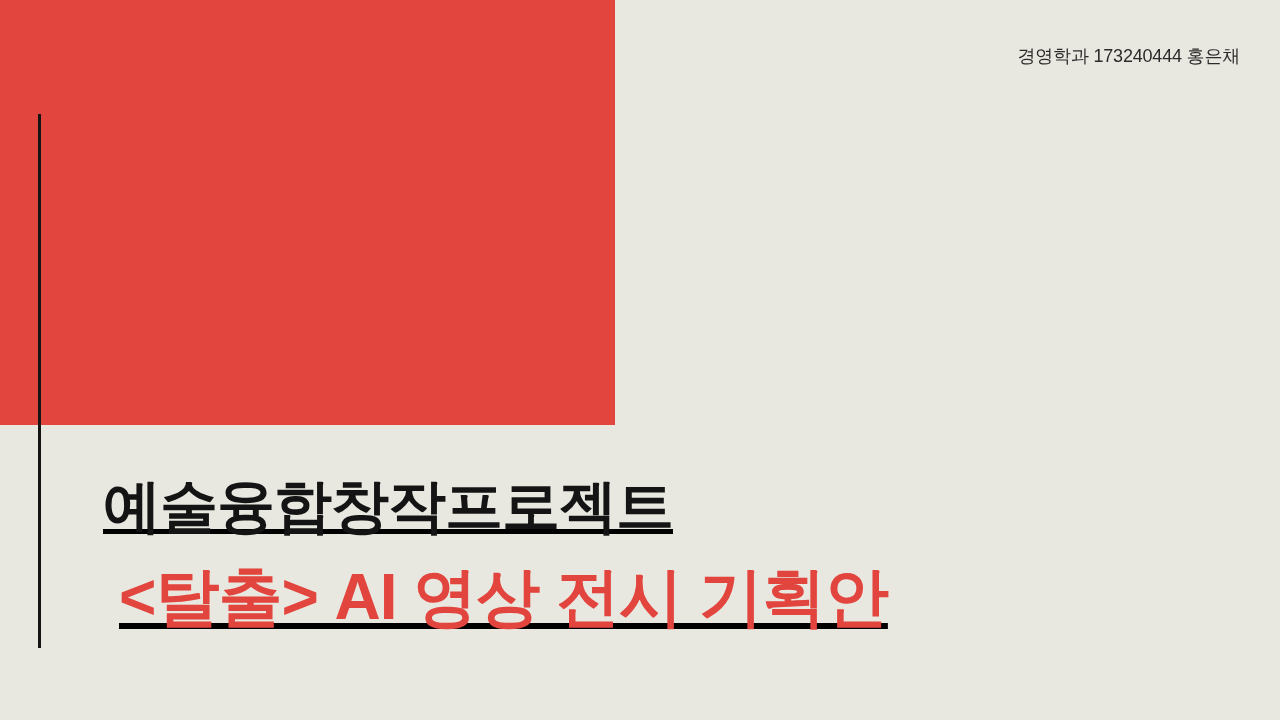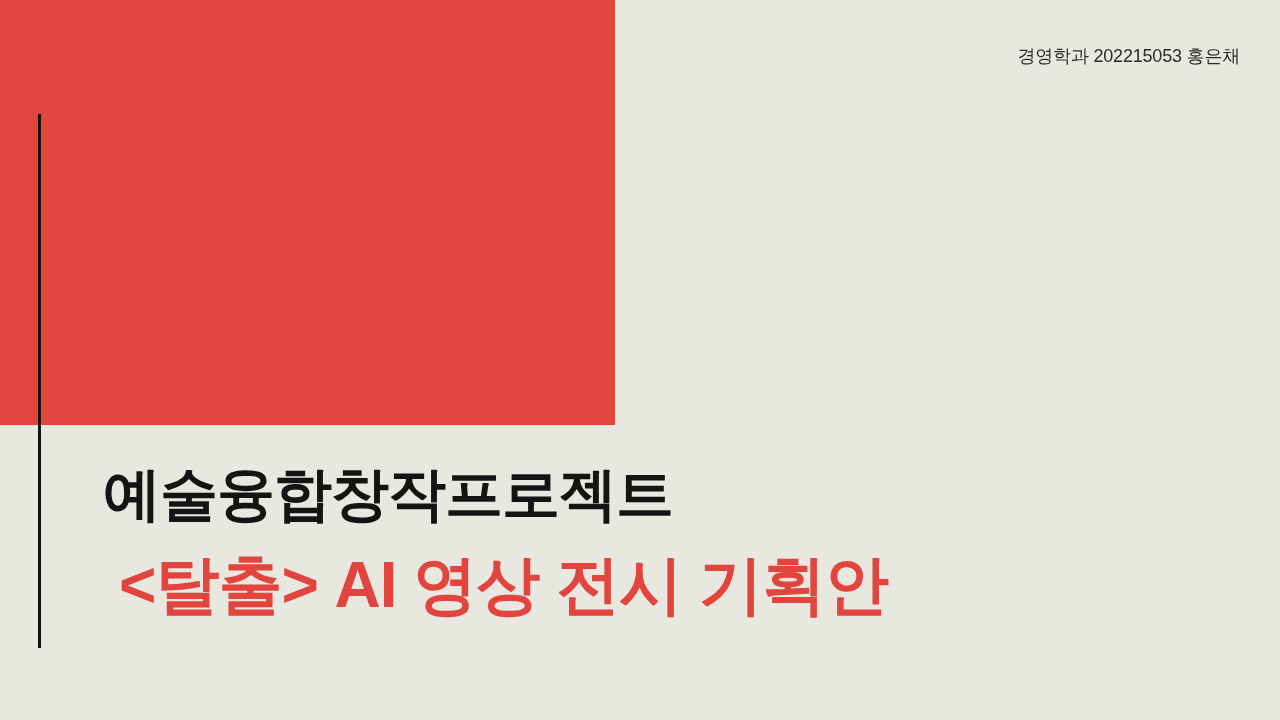--- a/index.html
+++ b/index.html
@@ -53,22 +53,23 @@
     color: #2b2b2b;
     letter-spacing: -0.2px;
     white-space: nowrap;
     text-align: right;
   }
 
   
   #title-block {
     position: absolute;
     left: 103px;
-    top: 458px;
+    top: 470px;
     width: 1000px;
+    text-decoration: underline;
   }
 
   #title-line-1 {
     margin: 0;
     font-size: 58px;
     line-height: 72px;
     font-weight: 700;
     color: #141414;
     letter-spacing: -1px;
     white-space: nowrap;
@@ -86,20 +87,20 @@
 </style>
 </head>
 <body>
 
 <div id="slide">
 
   <div id="red-block"></div>
 
   <div id="vertical-rule"></div>
 
-  <div id="header-meta">경영학과 202215053 홍은채</div>
+  <div id="header-meta">경영학과 173240444 홍은채</div>
 
   <div id="title-block">
     <h1 id="title-line-1">예술융합창작프로젝트</h1>
     <h2 id="title-line-2">&lt;탈출&gt; AI 영상 전시 기획안</h2>
   </div>
 
 </div>
 
 </body></html>

